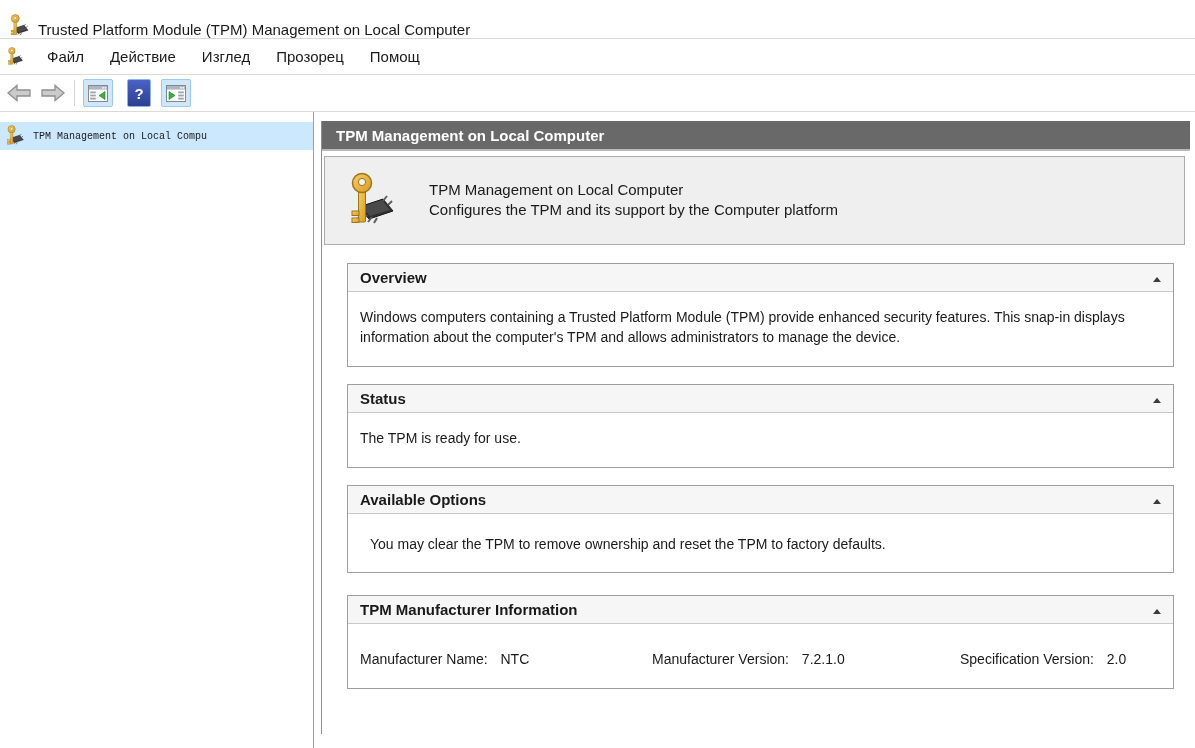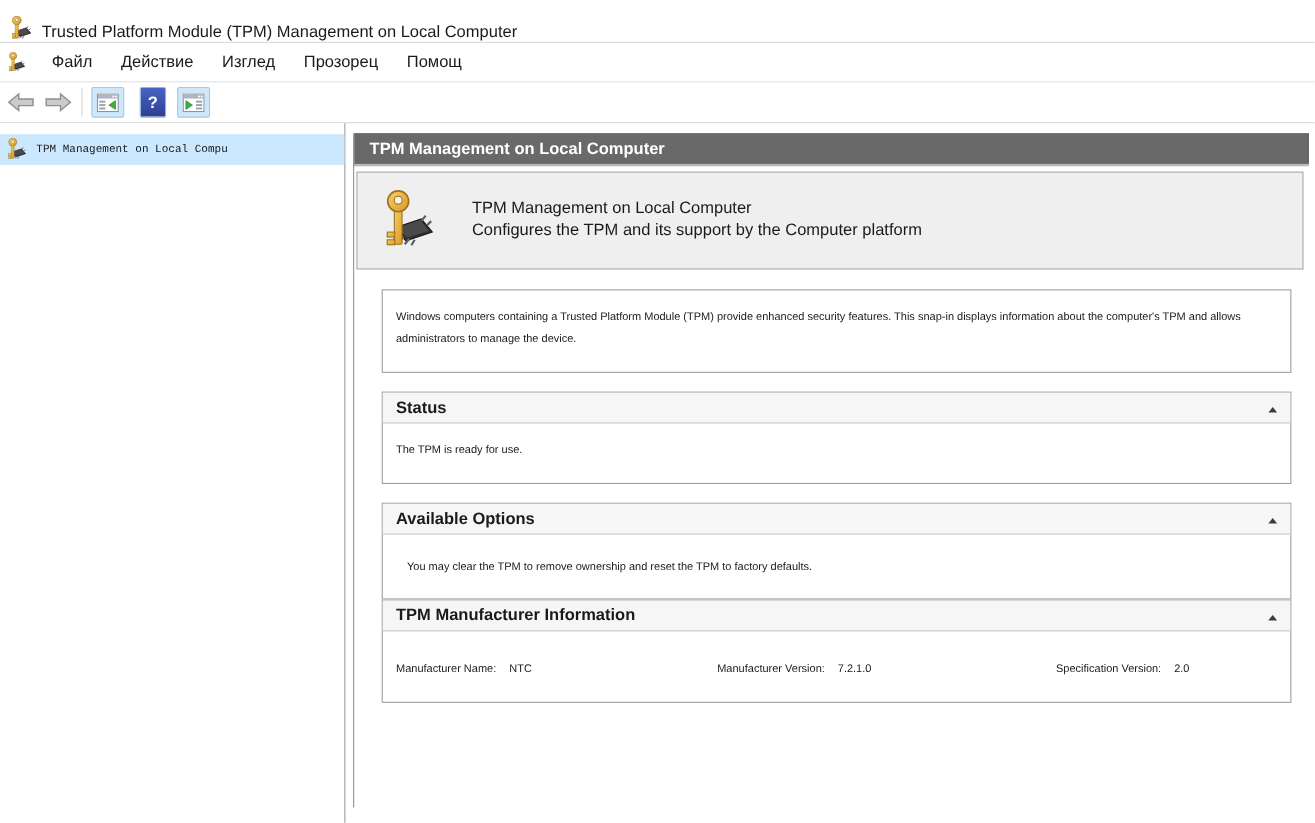--- a/index.html
+++ b/index.html
@@ -33,25 +33,25 @@
   .main-header { height:30px; background:#696969; border-bottom:2px solid #b9b9b9; color:#fff; font-weight:bold; font-size:15px; display:flex; align-items:center; padding-left:14px; }
   .banner { position:absolute; left:2px; top:35px; width:861px; height:89px; background:#efefef; border:1px solid #ababab; }
   .banner .big-icon { position:absolute; left:22px; top:15px; width:48px; height:58px; }
   .banner .banner-text { position:absolute; left:104px; top:23px; font-size:15px; line-height:20px; }
 
   .sections { position:absolute; left:25px; top:123px; width:827px; }
   .section { border:1px solid #9e9e9e; background:#fff; }
   .sec-gap1 { margin-top:19px; }
   .sec-gap2 { margin-top:17px; }
   .sec-gap3 { margin-top:17px; }
-  .sec-gap4 { }
+  .sec-gap4 { margin-top:22px; }
   .sec-header { position:relative; height:28px; background:#f6f6f6; border-bottom:1px solid #cicic1; border-bottom:1px solid #c9c9c9; display:flex; align-items:center; padding-left:12px; font-size:15px; font-weight:bold; }
   .collapse-btn { position:absolute; right:9px; top:9px; width:14px; height:12px; display:flex; align-items:center; justify-content:center; }
   .tri-up { width:0; height:0; border-left:4px solid transparent; border-right:4px solid transparent; border-bottom:5px solid #3c3c3c; }
-  .sec-body { position:relative; font-size:10px; line-height:20px; color:#1a1a1a; }
+  .sec-body { position:relative; font-size:14px; line-height:20px; color:#1a1a1a; }
   .body-overview { height:74px; padding:15px 14px 0 12px; }
   .body-status   { height:54px; padding:15px 14px 0 12px; }
   .body-options  { height:58px; padding:20px 14px 0 22px; }
   .body-mfr      { height:64px; }
   .mfr-field { position:absolute; top:25px; white-space:nowrap; }
   .mfr-0 { left:12px; } .mfr-1 { left:304px;text-align:right; } .mfr-2 { left:612px; }
   .mfr-field .v { margin-left:9px; }
 </style>
 </head>
 <body>
@@ -171,20 +171,26 @@
       </svg>
     <div class="banner-text">
       <div>TPM Management on Local Computer</div>
       <div>Configures the TPM and its support by the Computer platform</div>
     </div>
   </div>
 
   <div class="sections">
 
     <div class="section sec-gap1">
+      <div class="sec-header">
+        <span>Overview</span>
+        <span class="collapse-btn">
+            <span class="tri-up"></span>
+          </span>
+      </div>
       <div class="sec-body body-overview">Windows computers containing a Trusted Platform Module (TPM) provide enhanced security features. This snap-in displays information about the computer's TPM and allows administrators to manage the device.</div>
     </div>
 
     <div class="section sec-gap2">
       <div class="sec-header">
         <span>Status</span>
         <span class="collapse-btn">
             <span class="tri-up"></span>
           </span>
       </div>

